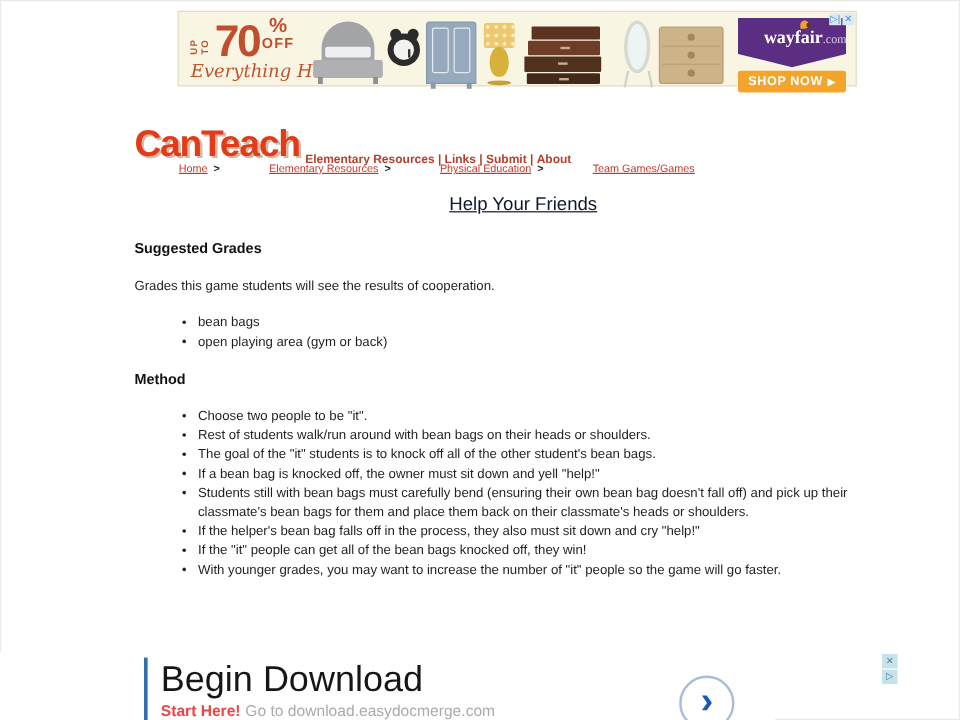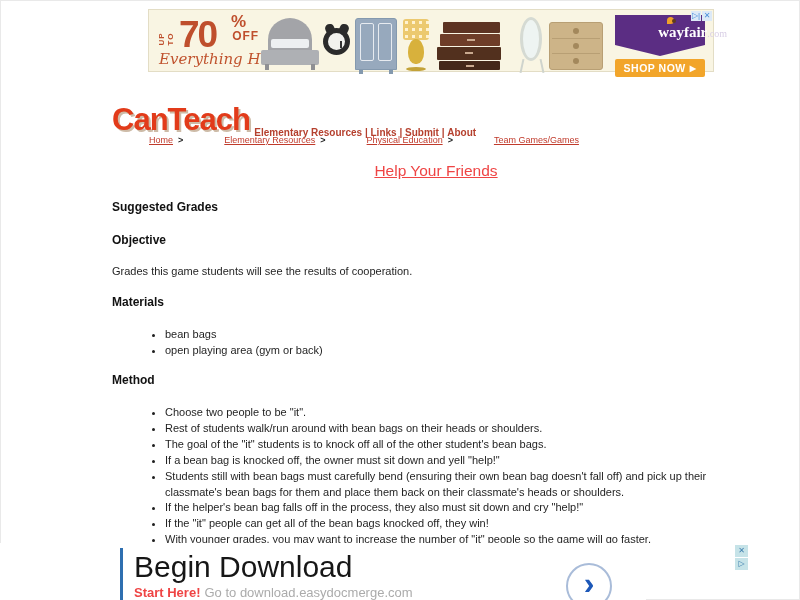--- a/index.html
+++ b/index.html
@@ -21,21 +21,21 @@
   .promo { position: absolute; left: 10px; top: 4px; width: 140px; height: 56px; }
   .upto {
     position: absolute; left: 2px; top: 8px; font-size: 8px; font-weight: bold;
     color: #bf4f2d; transform: rotate(-90deg); transform-origin: center;
     letter-spacing: 1px; width: 26px; text-align: center; top: 16px; left: -6px;
   }
   .pct-row { position: absolute; left: 20px; top: 0; white-space: nowrap; }
   .big70 { font-size: 37px; font-weight: bold; color: #bf4f2d; letter-spacing: -2px; }
   .pct-stack { display: inline-block; vertical-align: top; margin-left: 2px; text-align: center; }
   .pct-sign { display: block; font-size: 17px; font-weight: bold; color: #bf4f2d; line-height: 15px; }
-  .off { display: block; font-size: 12px; font-weight: bold; color: #bf4f2d; letter-spacing: 1px; padding-left: 14px; }
+  .off { display: block; font-size: 12px; font-weight: bold; color: #bf4f2d; letter-spacing: 1px; }
   .tagline {
     position: absolute; left: 0px; top: 36px; width: 140px;
     font-family: "DejaVu Serif", serif; font-style: italic;
     font-size: 15px; color: #c0532e; white-space: nowrap;
   }
 
   .furn { position: absolute; }
   
   .f-bed { left: 112px; top: 8px; width: 58px; height: 52px; }
   .bed-head { position: absolute; left: 7px; top: 0; width: 44px; height: 34px; background: #a3a4a8; border-radius: 55% 55% 0 0 / 70% 70% 0 0; }
@@ -82,21 +82,21 @@
   .chest-l1 { top: 15px; } .chest-l2 { top: 30px; }
   .chest-k1, .chest-k2, .chest-k3 { position: absolute; left: 23px; width: 6px; height: 6px; background: #a3885c; border-radius: 50%; }
   .chest-k1 { top: 5px; } .chest-k2 { top: 20px; } .chest-k3 { top: 35px; }
 
   
   .wf-flag { position: absolute; left: 466px; top: 5px; width: 90px; height: 30px; background: #5b2d83; }
   .wf-flag::after { content: ""; position: absolute; left: 0; top: 30px; width: 0; height: 0;
     border-left: 45px solid transparent; border-right: 45px solid transparent; border-top: 11px solid #5b2d83; }
   .wf-dot { position: absolute; left: 52px; top: 2px; width: 7px; height: 7px; background: #f0a12a; border-radius: 50% 50% 50% 0; }
   .wf-dot::after { content: ""; position: absolute; left: 5px; top: 2px; width: 4px; height: 4px; background: #5e3a1e; border-radius: 50%; }
-  .wf-word { position: absolute; left: 0; top: 9px; width: 112px; text-align: right;
+  .wf-word { position: absolute; left: 0; top: 9px; width: 112px; text-align: center;
     font-family: "Liberation Serif", serif; font-weight: bold; font-size: 15px; color: #ffffff; }
   .wf-word .tld { font-size: 10px; color: #d9cfe6; font-weight: normal; }
   .shop-now { position: absolute; left: 466px; top: 49px; width: 90px; height: 18px; background: #f2a52a;
     color: #ffffff; font-weight: bold; font-size: 10.5px; letter-spacing: .5px;
     display: flex; align-items: center; justify-content: center; border-radius: 2px; cursor: pointer; }
   .shop-arrow { font-size: 8px; margin-left: 4px; }
 
   .adchoices-top { position: absolute; right: 1px; top: 1px; display: flex; gap: 1px; }
   .adchoices-top span { display: inline-block; width: 10px; height: 10px; background: #dce9f7;
     color: #4a90d9; font-size: 8px; line-height: 10px; text-align: center; cursor: pointer; }
@@ -113,21 +113,21 @@
   .nav-item:last-child::after { content: ""; }
 
   
   .breadcrumb { position: absolute; left: 113px; top: 135px; font-size: 9px; }
   .crumb a { color: #c03a2b; text-decoration: underline; cursor: pointer; padding-left: 36px; }
   .crumb::after { content: "\00a0\00a0>\00a0\00a0"; color: #222; font-weight: bold; }
   .crumb:last-child::after { content: ""; }
 
   
   .content { position: absolute; left: 112px; top: 160px; width: 648px; font-size: 11px; line-height: 1.45; }
-  .page-title { text-align: center; font-size: 15.5px; font-weight: normal; text-decoration: underline; margin-bottom: 17px; color: #ef4444; }
+  .page-title { text-align: center; font-size: 15.5px; font-weight: normal; text-decoration: underline; margin-bottom: 17px; color: #0f172a; }
   .content h3 { font-size: 12px; font-weight: bold; color: #111; margin-bottom: 15px; }
   .content p { margin-bottom: 14px; }
   .content ul { margin: 0 0 14px 0; padding-left: 53px; }
   .content ul li { margin: 0; }
 
   
   .ad-bottom { position: absolute; left: 0; top: 543px; width: 646px; height: 57px; background: #fff; cursor: pointer; }
   .ad-bottom .bar { position: absolute; left: 120px; top: 5px; width: 3px; height: 52px; background: #2e6fb0; }
   .dl-title { position: absolute; left: 134px; top: 7px; font-size: 30px; color: #161616; font-weight: normal; letter-spacing: 0; }
   .dl-sub { position: absolute; left: 134px; top: 42px; font-size: 13px; }
@@ -225,24 +225,22 @@
 
 <div class="breadcrumb">
   
 <span class="crumb"><a>Home</a></span><span class="crumb"><a>Elementary Resources</a></span><span class="crumb"><a>Physical Education</a></span><span class="crumb"><a>Team Games/Games</a></span></div>
 
 <div class="content">
   <h1 class="page-title">Help Your Friends</h1>
 
   <h3>Suggested Grades</h3>
 
-  <h3>Objective</h3>
   <p>Grades this game students will see the results of cooperation.</p>
 
-  <h3>Materials</h3>
   <ul>
 
   <li>bean bags</li>
       <li>open playing area (gym or back)</li>
     </ul>
 
   <h3>Method</h3>
   <ul>
 
   <li>Choose two people to be "it".</li>

